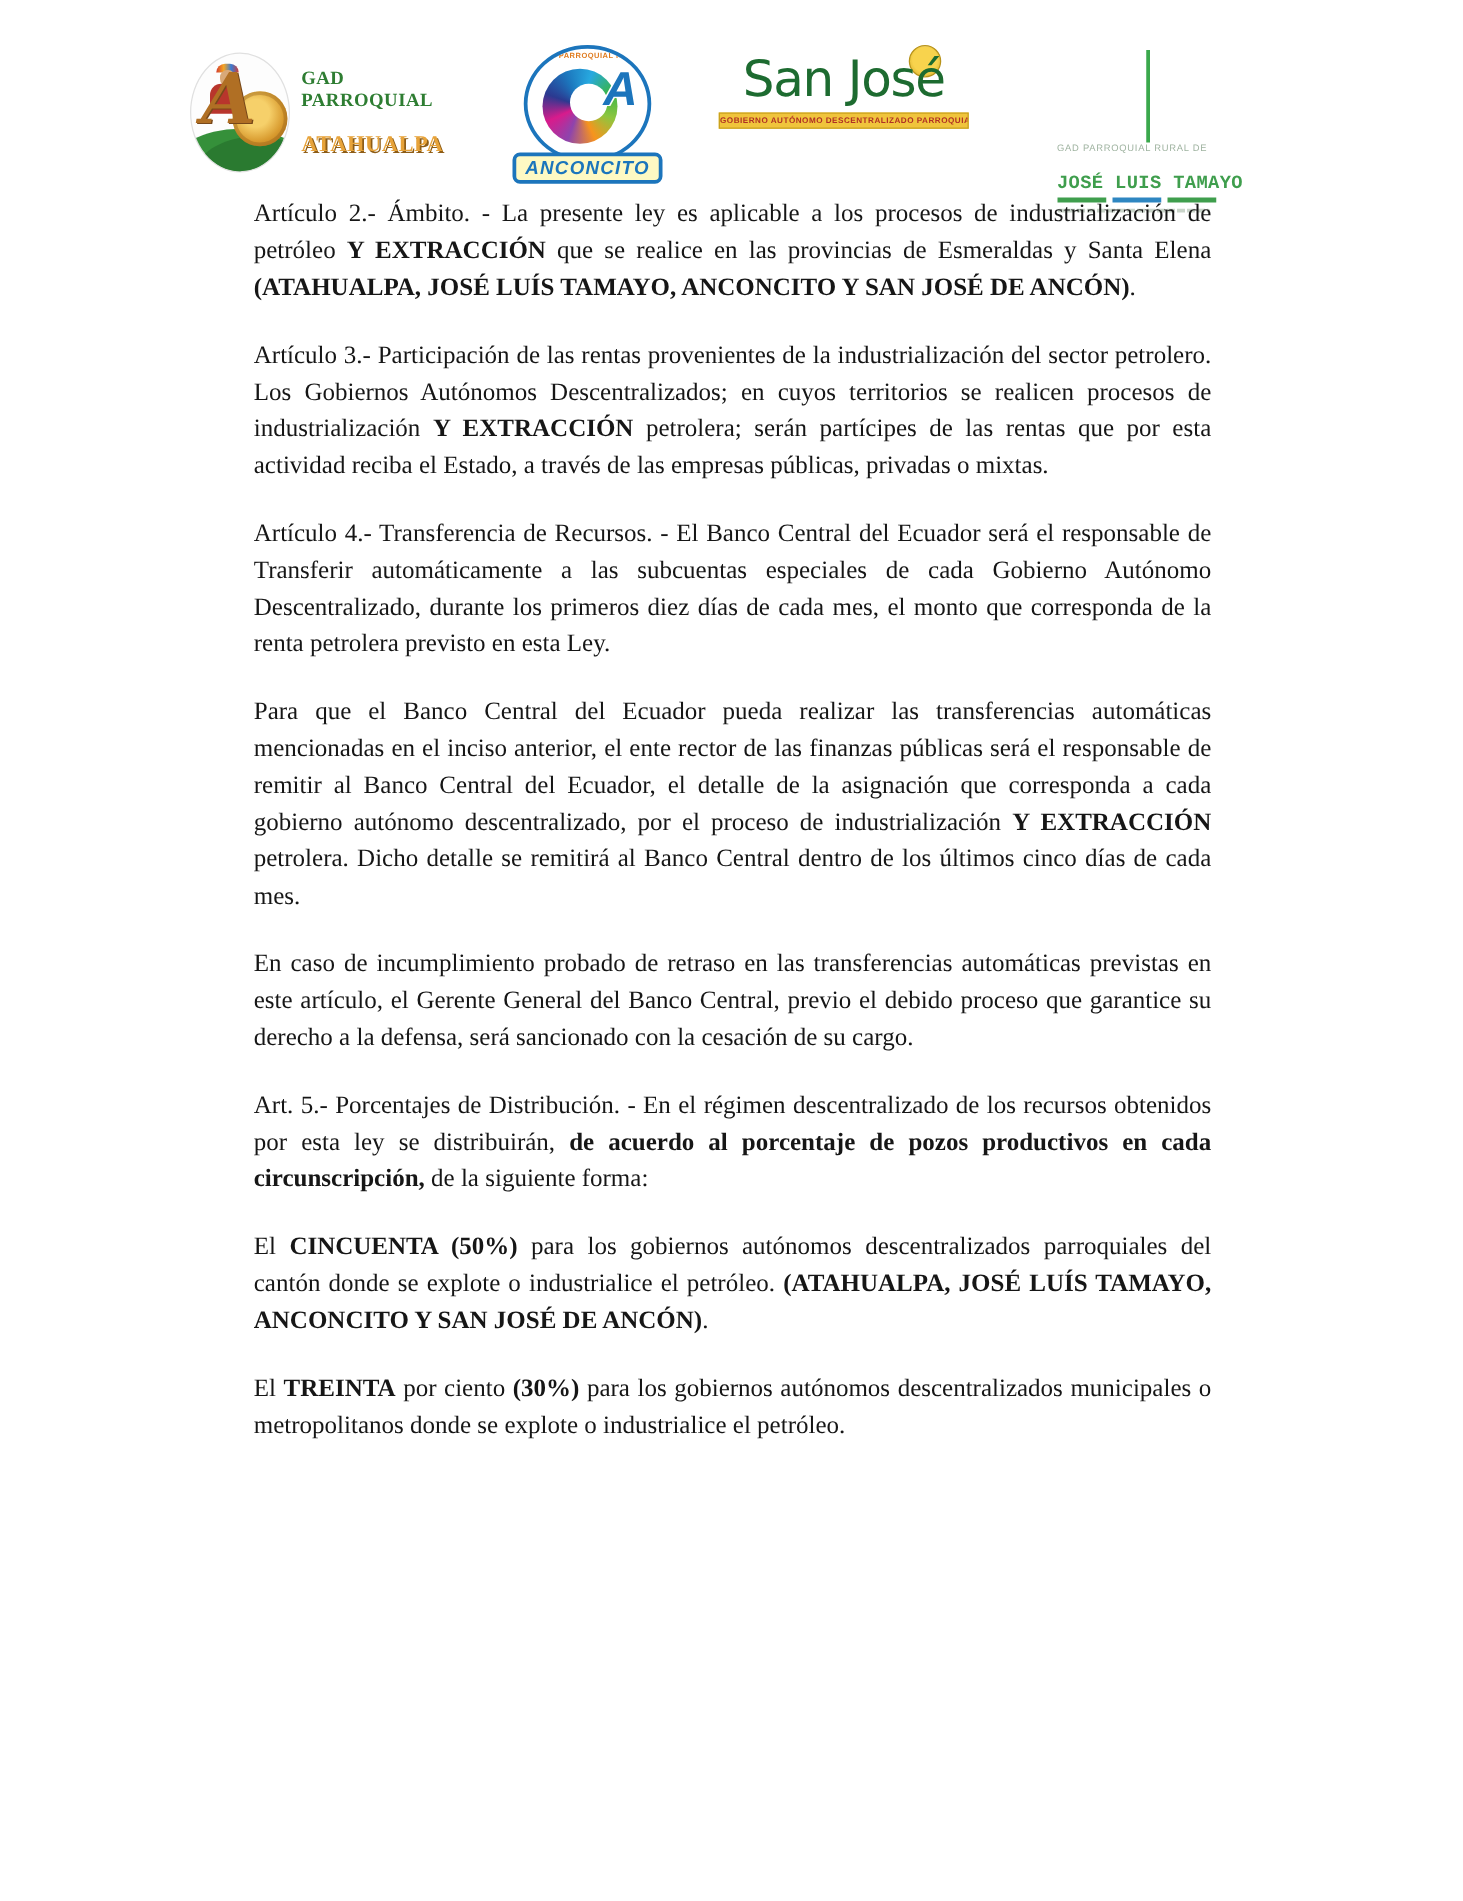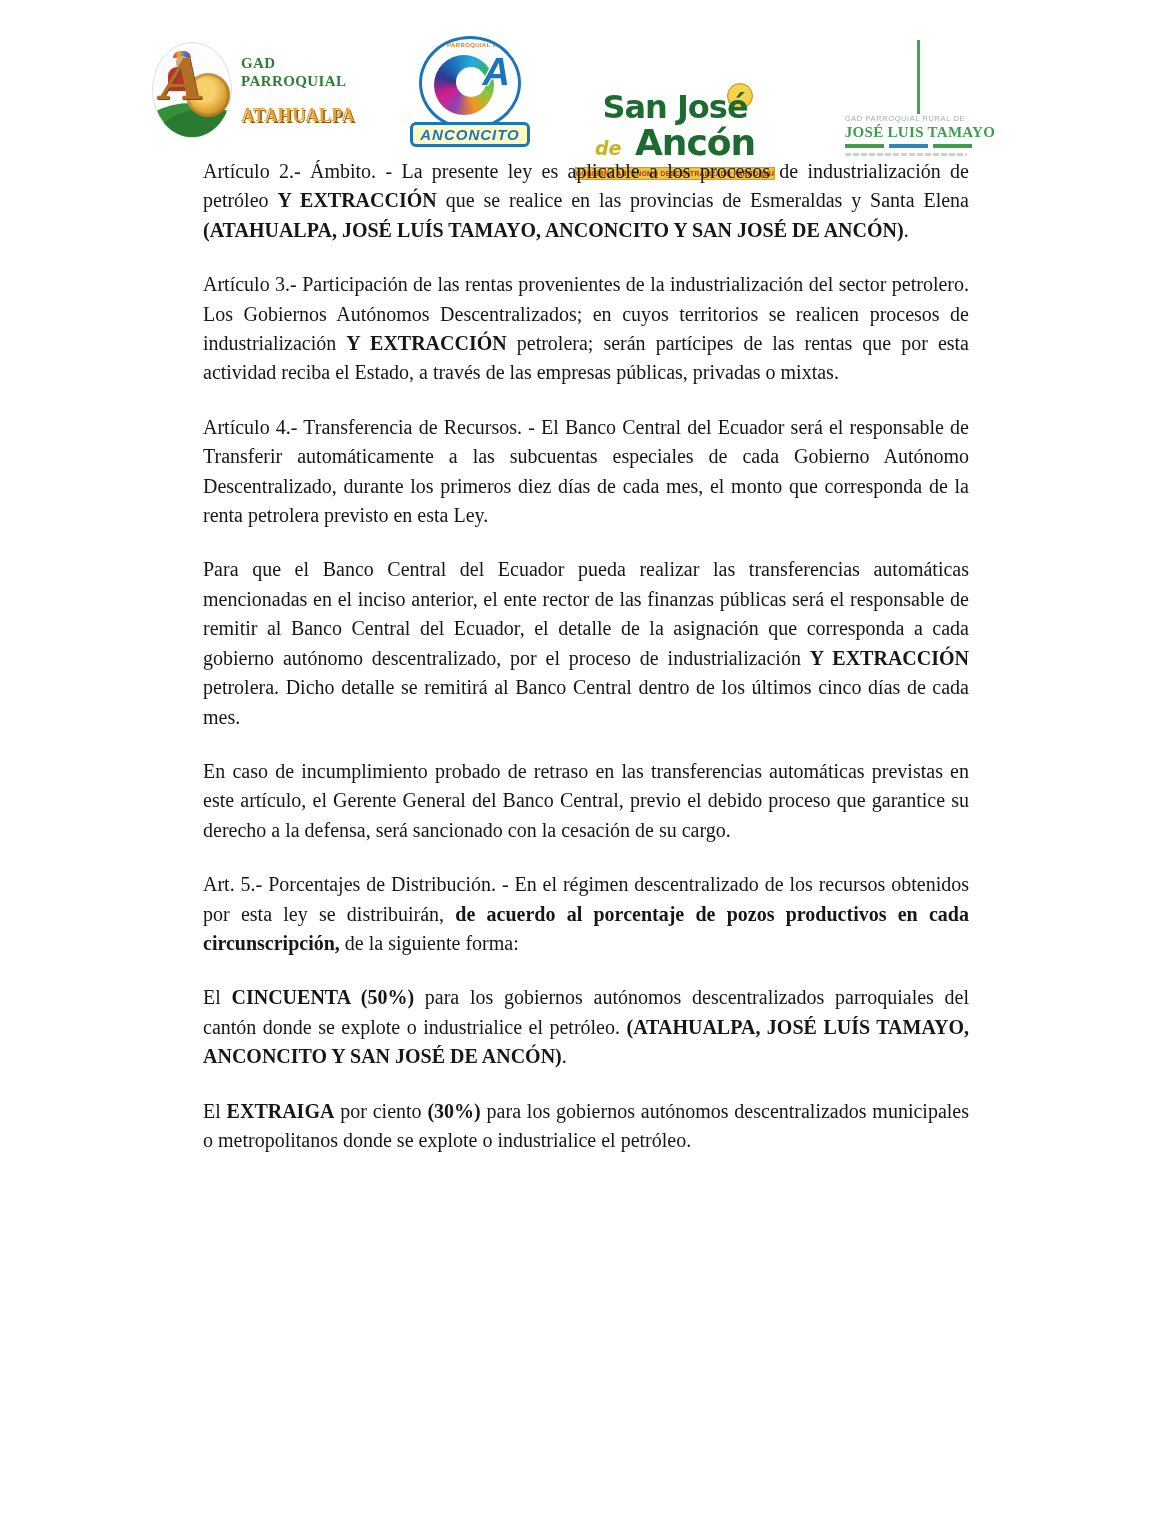--- a/index.html
+++ b/index.html
@@ -42,36 +42,36 @@
   .anc-swirl-hole { position:absolute; top:28px; left:34px; width:30px; height:30px; border-radius:50%; background:#ffffff; }
   .anc-a { position:absolute; top:14px; right:8px; font-family:"Liberation Sans",sans-serif; font-weight:bold;
            font-style:italic; font-size:38px; line-height:1; color:#1c75bc;
            text-shadow:-1px -1px 0 #fff, 1px -1px 0 #fff, -1px 1px 0 #fff, 1px 1px 0 #fff; }
   .anc-banner { margin-top:-8px; z-index:2; background:#fef9c3; border:3px solid #1c75bc; border-radius:6px;
                 padding:1px 7px; font-family:"Liberation Sans",sans-serif; font-weight:bold; font-style:italic;
                 font-size:15px; color:#1c75bc; letter-spacing:1px; }
 
   
   .logo-sj { left:575px; top:44px; width:200px; text-align:center; font-family:"DejaVu Sans",sans-serif; }
-  .sj-line1 { position:relative; font-weight:bold; font-size:32px; line-height:1; color:#1d6b30; letter-spacing:-1px; z-index:1;margin-top:47px; }
+  .sj-line1 { position:relative; font-weight:normal; font-size:40px; line-height:1; color:#1d6b30; letter-spacing:-1px; z-index:1; }
   .sj-sun { position:absolute; top:-8px; right:22px; width:24px; height:24px; border-radius:50%; z-index:-1;
             background:radial-gradient(circle at 50% 45%, #f8d34d 0 55%, #caa21e 100%); border:1px solid #b8931a; }
   .sj-line2 { font-weight:bold; font-size:36px; line-height:1; color:#1d6b30; letter-spacing:-1px; margin-top:2px; }
   .sj-de { font-style:italic; font-size:19px; color:#c8b428; letter-spacing:0; margin-right:2px; }
   .sj-banner { margin-top:6px; width:100%; box-sizing:border-box; background:#f0c43c; border:1px solid #caa21e;
                font-family:"Liberation Sans",sans-serif; font-weight:bold; font-size:6.5px; line-height:11px;
                color:#b03024; letter-spacing:.4px; white-space:nowrap; overflow:hidden; }
 
   
   .logo-jt { left:795px; top:40px; width:250px; height:100px; display:flex; align-items:center;flex-direction:column; }
   .jt-sep { width:3px; height:74px; background:#3aa84c; margin:0 10px 0 6px; flex:none; }
   .jt-text { display:flex; flex-direction:column; }
   .jt-super { font-family:"Liberation Sans",sans-serif; font-size:7.5px; color:#9fb3a0; letter-spacing:.6px; }
-  .jt-title { font-family:Liberation Serif, serif; font-weight:bold; font-size:15px; color:#3f9e4d;
-              letter-spacing:.3px; margin-top:1px; }
+  .jt-title { font-family:Liberation Mono, monospace; font-weight:bold; font-size:15px; color:#3f9e4d;
+              letter-spacing:.3px; margin-top:15px; }
   .jt-bars { display:flex; gap:5px; margin-top:3px; }
   .jt-bar { height:3.5px; width:39px; }
   .jt-bar.g { background:#3f9e4d; } .jt-bar.bl { background:#2e86c1; }
   .jt-tagline { margin-top:5px; width:122px; height:3px; border-radius:2px;
                 background:repeating-linear-gradient(90deg,#c9d4c9 0 6px,#ffffff 6px 8px); }
 
   
   .doc { position:absolute; left:203px; top:157px; width:766px; text-align:justify; }
   .doc p { margin:0 0 25px 0; font-size:20px; line-height:29.4px; }
   .doc .b { font-weight:bold; }
@@ -106,24 +106,20 @@
         <div class="anc-swirl-hole"></div>
         <div class="anc-a">A</div>
       </div>
       <div class="anc-banner">ANCONCITO</div>
     </div>
 
     <div class="logo logo-sj">
       <div class="sj-line1">
         <span class="sj-sun"></span>
         <span>San José</span>
-      </div>
-      <div class="sj-line2">
-        <span class="sj-de">de</span>
-        <span>Ancón</span>
       </div>
       <div class="sj-banner">GOBIERNO AUTÓNOMO DESCENTRALIZADO PARROQUIAL</div>
     </div>
 
     <div class="logo logo-jt">
       <svg width="66" height="92" viewBox="0 0 80 100">
         <ellipse cx="40" cy="7" rx="4" ry="6" fill="#b266c2"></ellipse>
         <ellipse cx="32" cy="10" rx="5.5" ry="4" fill="#b266c2" transform="rotate(-40 32 10)"></ellipse>
         <ellipse cx="48" cy="10" rx="5.5" ry="4" fill="#b266c2" transform="rotate(40 48 10)"></ellipse>
         <rect x="38.6" y="12" width="2.8" height="7" fill="#3aa84c"></rect>
@@ -160,16 +156,16 @@
   </header>
 
   <main class="doc">
       <p><span>Artículo 2.- Ámbito. - La presente ley es aplicable a los procesos de industrialización de petróleo </span><span class="b">Y EXTRACCIÓN</span><span> que se realice en las provincias de Esmeraldas y Santa Elena </span><span class="b">(ATAHUALPA, JOSÉ LUÍS TAMAYO, ANCONCITO Y SAN JOSÉ DE ANCÓN)</span><span>.</span></p>
       <p><span>Artículo 3.- Participación de las rentas provenientes de la industrialización del sector petrolero. Los Gobiernos Autónomos Descentralizados; en cuyos territorios se realicen procesos de industrialización </span><span class="b">Y EXTRACCIÓN</span><span> petrolera; serán partícipes de las rentas que por esta actividad reciba el Estado, a través de las empresas públicas, privadas o mixtas.</span></p>
       <p><span>Artículo 4.- Transferencia de Recursos. - El Banco Central del Ecuador será el responsable de Transferir automáticamente a las subcuentas especiales de cada Gobierno Autónomo Descentralizado, durante los primeros diez días de cada mes, el monto que corresponda de la renta petrolera previsto en esta Ley.</span></p>
       <p><span>Para que el Banco Central del Ecuador pueda realizar las transferencias automáticas mencionadas en el inciso anterior, el ente rector de las finanzas públicas será el responsable de remitir al Banco Central del Ecuador, el detalle de la asignación que corresponda a cada gobierno autónomo descentralizado, por el proceso de industrialización </span><span class="b">Y EXTRACCIÓN</span><span> petrolera. Dicho detalle se remitirá al Banco Central dentro de los últimos cinco días de cada mes.</span></p>
       <p><span>En caso de incumplimiento probado de retraso en las transferencias automáticas previstas en este artículo, el Gerente General del Banco Central, previo el debido proceso que garantice su derecho a la defensa, será sancionado con la cesación de su cargo.</span></p>
       <p><span>Art. 5.- Porcentajes de Distribución. - En el régimen descentralizado de los recursos obtenidos por esta ley se distribuirán, </span><span class="b">de acuerdo al porcentaje de pozos productivos en cada circunscripción,</span><span> de la siguiente forma:</span></p>
       <p><span>El </span><span class="b">CINCUENTA (50%)</span><span> para los gobiernos autónomos descentralizados parroquiales del cantón donde se explote o industrialice el petróleo. </span><span class="b">(ATAHUALPA, JOSÉ LUÍS TAMAYO, ANCONCITO Y SAN JOSÉ DE ANCÓN)</span><span>.</span></p>
-      <p><span>El </span><span class="b">EXTRAIGA</span><span> por ciento </span><span class="b">(30%)</span><span> para los gobiernos autónomos descentralizados municipales o metropolitanos donde se explote o industrialice el petróleo.</span></p>
+      <p><span>El </span><span class="b">TREINTA</span><span> por ciento </span><span class="b">(30%)</span><span> para los gobiernos autónomos descentralizados municipales o metropolitanos donde se explote o industrialice el petróleo.</span></p>
     </main>
 
 </div>
 
 </body></html>

